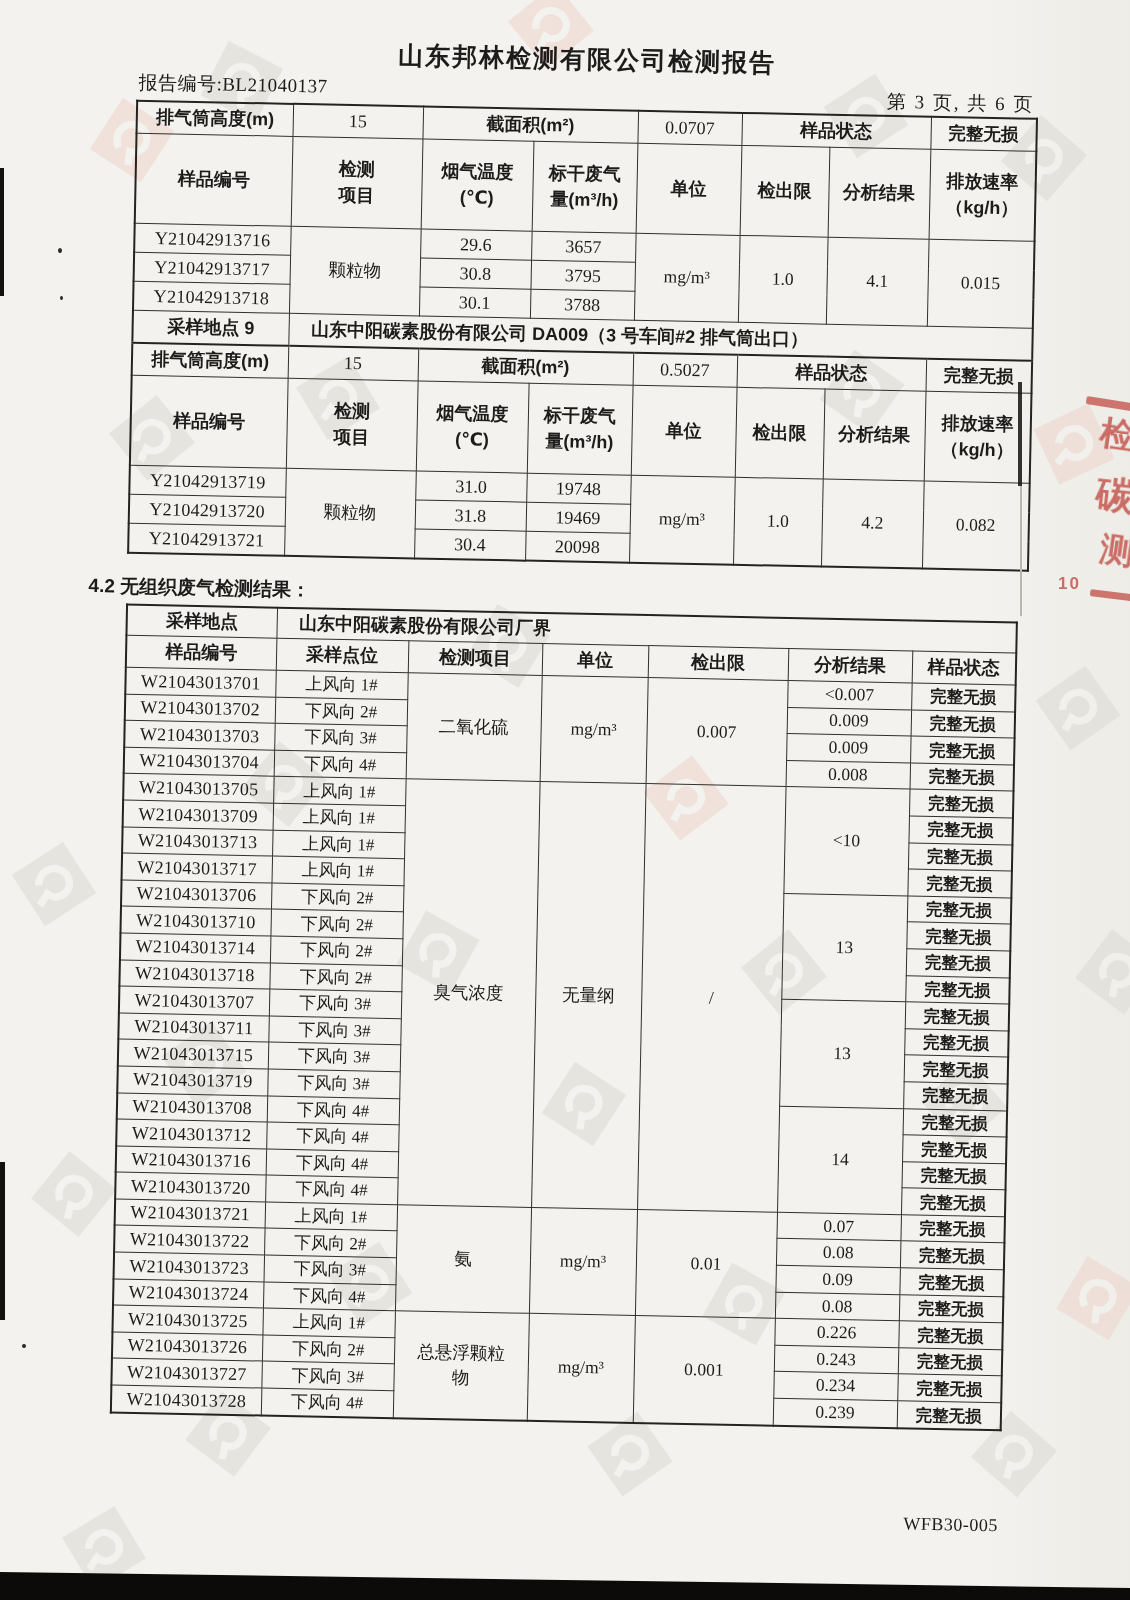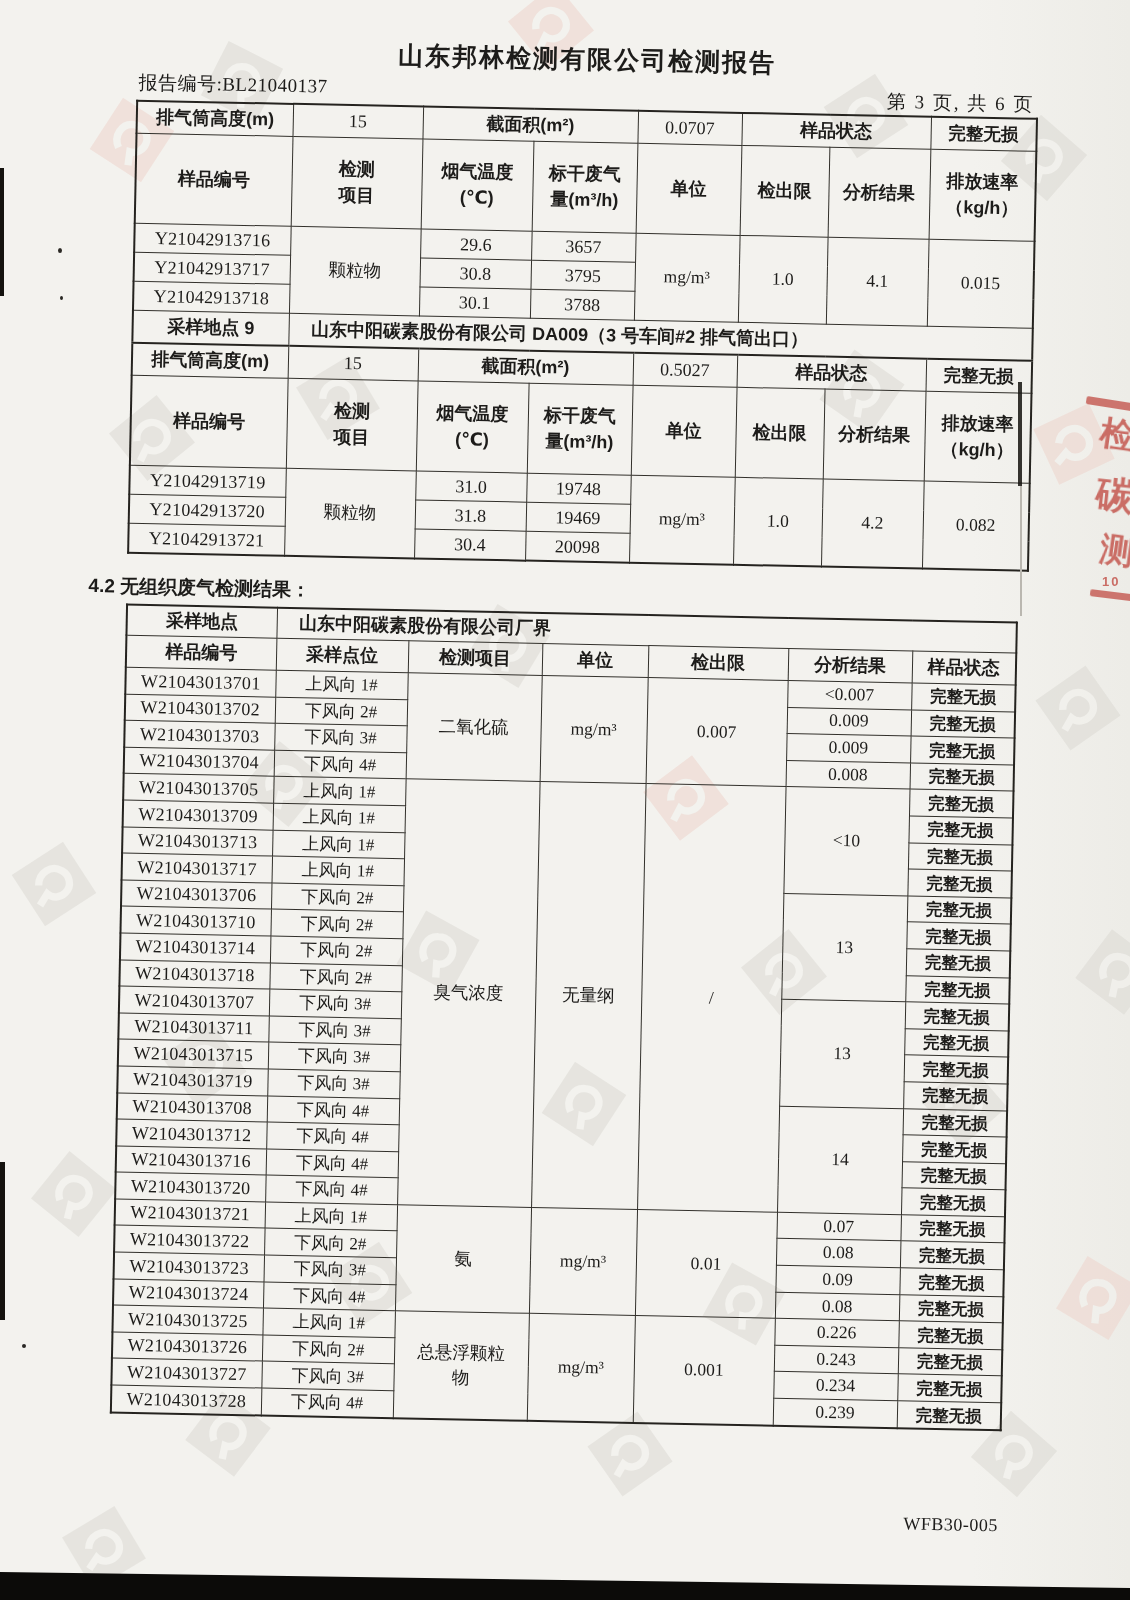--- a/index.html
+++ b/index.html
@@ -471,17 +471,17 @@
   <div class="ov sliver" style="left:1018px;top:382px;width:4px;height:104px;opacity:.85;"></div>
   <div class="ov" style="left:1020px;top:486px;width:2px;height:130px;background:#bab7b0;"></div>
   <div class="ov speck" style="left:58px;top:248px;width:4px;height:5px;"></div>
   <div class="ov speck" style="left:60px;top:296px;width:3px;height:4px;"></div>
   <div class="ov speck" style="left:22px;top:1344px;width:4px;height:4px;"></div>
 
   <div class="ov stamp-bar" style="left:1086px;top:400px;width:52px;height:8px;transform:rotate(9deg);"></div>
   <div class="ov stamp" style="left:1100px;top:412px;font-size:34px;transform:rotate(8deg);">检</div>
   <div class="ov stamp" style="left:1096px;top:470px;font-size:38px;transform:rotate(6deg);">碳</div>
   <div class="ov stamp" style="left:1100px;top:528px;font-size:34px;transform:rotate(8deg);">测</div>
-  <div class="ov stamp" style="left:1102px;top:574px;font-size:13px;letter-spacing:2px;">10</div>
+  <div class="ov stamp" style="left:1058px;top:574px;font-size:17px;letter-spacing:2px;">10</div>
   <div class="ov stamp-bar" style="left:1090px;top:592px;width:48px;height:7px;transform:rotate(7deg);"></div>
 
   <div class="ov bottom-band"></div>
 </div>
 
 </body></html>

